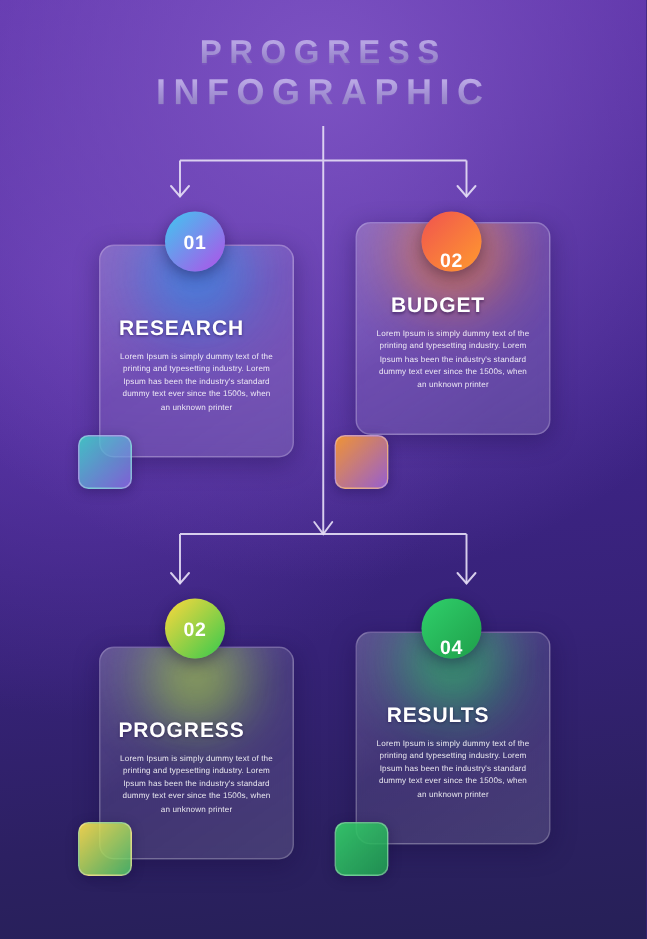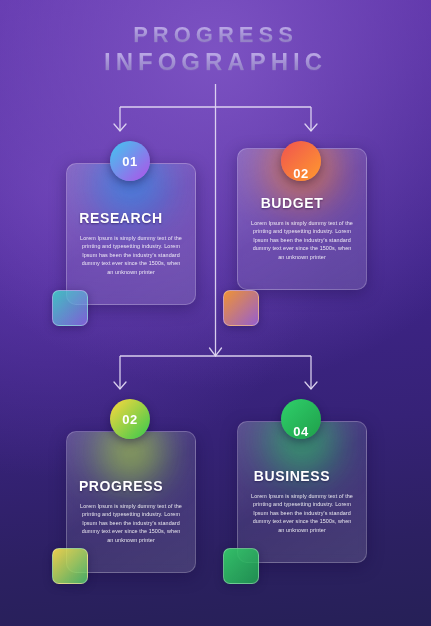--- a/index.html
+++ b/index.html
@@ -214,21 +214,21 @@
     <div class="card-title">PROGRESS</div>
     <div class="card-body">Lorem Ipsum is simply dummy text of the printing and typesetting industry. Lorem Ipsum has been the industry's standard dummy text ever since the 1500s, when an unknown printer</div>
   </div>
   <div class="accent-square accent-3" style="background: linear-gradient(135deg, rgba(255,225,77,0.9) 0%, rgba(79,208,106,0.8) 100%);"></div>
   <div class="num-circle num-3" style="background: linear-gradient(135deg, #ffd83d 0%, #35c94d 100%);">
     <span>02</span>
   </div>
 
   <div class="card card-4">
     <div class="card-glow" style="background: radial-gradient(circle, #2cc262 0%, rgba(44,194,98,0.35) 55%, rgba(44,194,98,0) 75%);"></div>
-    <div class="card-title">BUSINESS</div>
+    <div class="card-title">RESULTS</div>
     <div class="card-body">Lorem Ipsum is simply dummy text of the printing and typesetting industry. Lorem Ipsum has been the industry's standard dummy text ever since the 1500s, when an unknown printer</div>
   </div>
   <div class="accent-square accent-4" style="background: linear-gradient(135deg, rgba(53,208,106,0.9) 0%, rgba(31,160,80,0.85) 100%);"></div>
   <div class="num-circle num-4" style="background: linear-gradient(135deg, #2fd06b 0%, #1f9f4a 100%);">
     <span>04</span>
   </div>
 
 </div>
 
 </body></html>

